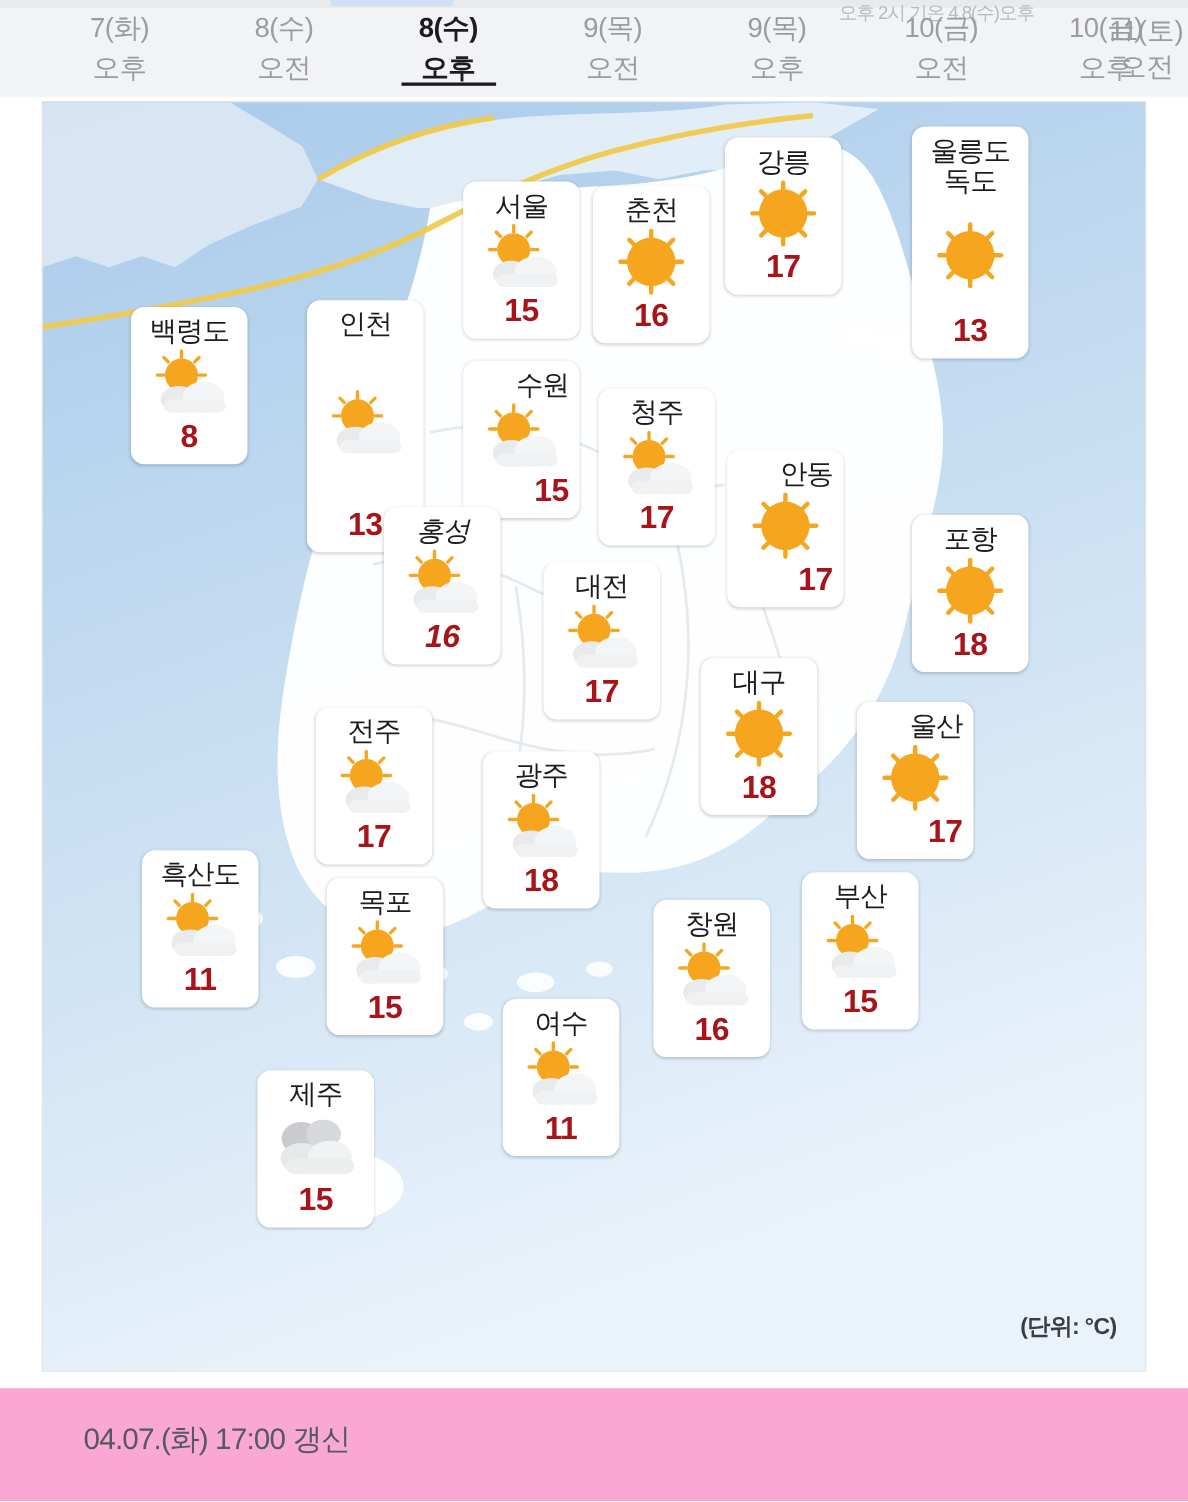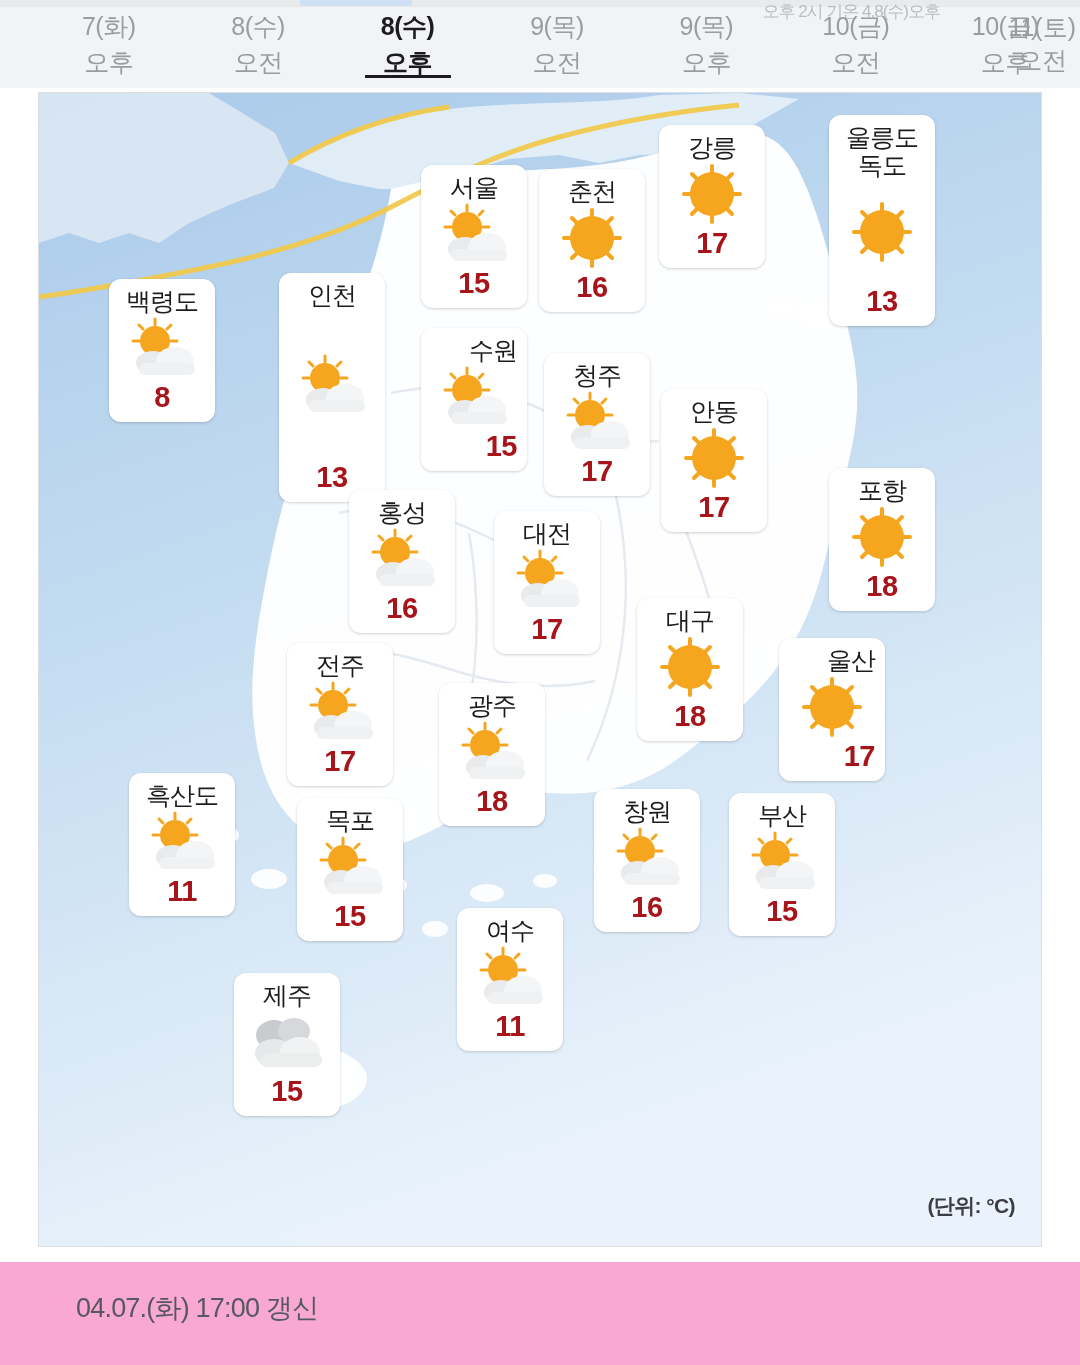--- a/index.html
+++ b/index.html
@@ -269,21 +269,21 @@
         <path d="M250,560 C310,548 360,560 410,576 C460,592 510,598 556,588"></path>
         <path d="M560,340 C580,400 590,460 586,520 C582,580 566,630 548,668"></path>
         <path d="M430,440 C440,500 440,560 430,612"></path>
         <path d="M640,420 C660,470 676,520 686,566"></path>
       </g>
 
       <path d="M0,204 C60,196 110,186 160,176 C230,162 300,142 360,110 C410,84 460,60 520,44 C580,28 640,18 700,12" stroke="#f0c94d" stroke-width="5" fill="none" opacity="0.95"></path>
       <path d="M250,70 C300,40 352,22 410,14" stroke="#f0c94d" stroke-width="5" fill="none" opacity="0.95"></path>
     </svg>
 
-    <div class="card" style="left:70px; top:186px;justify-content:space-between;">
+    <div class="card" style="left:80px; top:186px;justify-content:space-between;">
       <span class="cname">백령도</span>
       <span class="ico">
         <svg width="86" height="62" viewBox="0 0 86 62">
           <circle cx="36" cy="24" r="15" fill="#f5a61e"></circle>
           <g stroke="#f5a61e" stroke-width="3" stroke-linecap="round">
             <line x1="36" y1="2" x2="36" y2="8"></line>
               <line x1="14" y1="24" x2="20" y2="24"></line>
             <line x1="20" y1="8" x2="24" y2="12"></line>
               <line x1="52" y1="8" x2="48" y2="12"></line>
             <line x1="58" y1="24" x2="52" y2="24"></line>
@@ -430,21 +430,21 @@
             <line x1="58" y1="24" x2="52" y2="24"></line>
           </g>
           <ellipse cx="34" cy="46" rx="17" ry="12" fill="#e9eaec"></ellipse>
           <ellipse cx="56" cy="44" rx="19" ry="14" fill="#f4f5f6"></ellipse>
           <rect x="20" y="46" width="56" height="12" rx="6" fill="#f0f1f2"></rect>
         </svg>
       </span>
       <span class="temp">17</span>
     </div>
 
-    <div class="card" style="left:622px; top:296px;">
+    <div class="card" style="left:622px; top:316px;align-items:flex-end;">
       <span class="cname">안동</span>
       <span class="ico">
         <svg width="86" height="62" viewBox="0 0 86 62">
           <circle cx="43" cy="31" r="22" fill="#f5a61e"></circle>
           <g stroke="#f5a61e" stroke-width="4" stroke-linecap="round">
             <line x1="43" y1="3" x2="43" y2="10"></line>
               <line x1="43" y1="52" x2="43" y2="59"></line>
             <line x1="15" y1="31" x2="22" y2="31"></line>
               <line x1="64" y1="31" x2="71" y2="31"></line>
             <line x1="23" y1="11" x2="28" y2="16"></line>
@@ -470,21 +470,21 @@
             <line x1="23" y1="11" x2="28" y2="16"></line>
               <line x1="58" y1="46" x2="63" y2="51"></line>
             <line x1="63" y1="11" x2="58" y2="16"></line>
               <line x1="28" y1="46" x2="23" y2="51"></line>
           </g>
         </svg>
       </span>
       <span class="temp">18</span>
     </div>
 
-    <div class="card" style="left:310px; top:397px;">
+    <div class="card" style="left:310px; top:368px;font-style:italic;">
       <span class="cname">홍성</span>
       <span class="ico">
         <svg width="86" height="62" viewBox="0 0 86 62">
           <circle cx="36" cy="24" r="15" fill="#f5a61e"></circle>
           <g stroke="#f5a61e" stroke-width="3" stroke-linecap="round">
             <line x1="36" y1="2" x2="36" y2="8"></line>
               <line x1="14" y1="24" x2="20" y2="24"></line>
             <line x1="20" y1="8" x2="24" y2="12"></line>
               <line x1="52" y1="8" x2="48" y2="12"></line>
             <line x1="58" y1="24" x2="52" y2="24"></line>
@@ -650,21 +650,21 @@
             <line x1="58" y1="24" x2="52" y2="24"></line>
           </g>
           <ellipse cx="34" cy="46" rx="17" ry="12" fill="#e9eaec"></ellipse>
           <ellipse cx="56" cy="44" rx="19" ry="14" fill="#f4f5f6"></ellipse>
           <rect x="20" y="46" width="56" height="12" rx="6" fill="#f0f1f2"></rect>
         </svg>
       </span>
       <span class="temp">11</span>
     </div>
 
-    <div class="card" style="left:555px; top:696px;">
+    <div class="card" style="left:555px; top:725px;">
       <span class="cname">창원</span>
       <span class="ico">
         <svg width="86" height="62" viewBox="0 0 86 62">
           <circle cx="36" cy="24" r="15" fill="#f5a61e"></circle>
           <g stroke="#f5a61e" stroke-width="3" stroke-linecap="round">
             <line x1="36" y1="2" x2="36" y2="8"></line>
               <line x1="14" y1="24" x2="20" y2="24"></line>
             <line x1="20" y1="8" x2="24" y2="12"></line>
               <line x1="52" y1="8" x2="48" y2="12"></line>
             <line x1="58" y1="24" x2="52" y2="24"></line>

